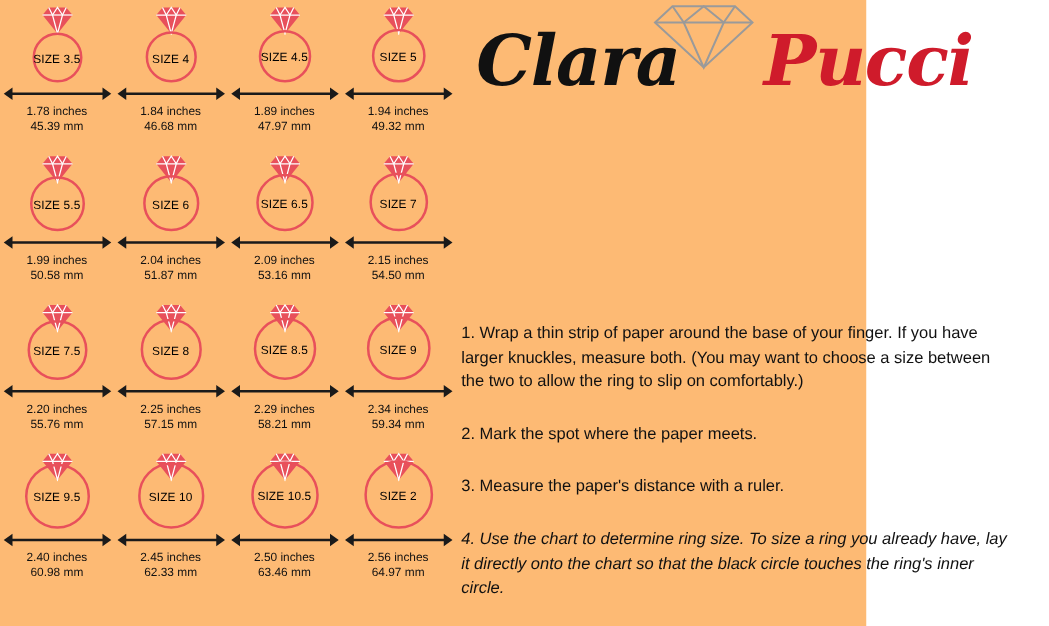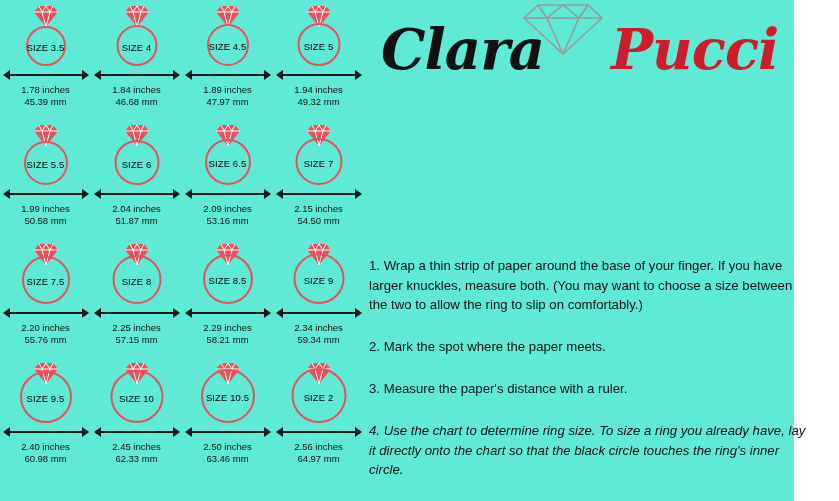--- a/index.html
+++ b/index.html
@@ -6,23 +6,23 @@
   html, body {
     margin: 0; padding: 0;
     width: 839px; height: 501px;
     background: #ffffff;
     font-family: "Liberation Sans", sans-serif;
     color: #000;
     overflow: hidden;
   }
   #page {
     position: relative;
-    width: 794px;
+    width: 693px;
     height: 501px;
-    background: #5eead4;
+    background: #fdba74;
   }
 
   
   #chart {
     position: absolute;
     left: 0; top: 0;
     width: 365px;
     height: 501px;
     padding: 2px 0 0 0;
   }

